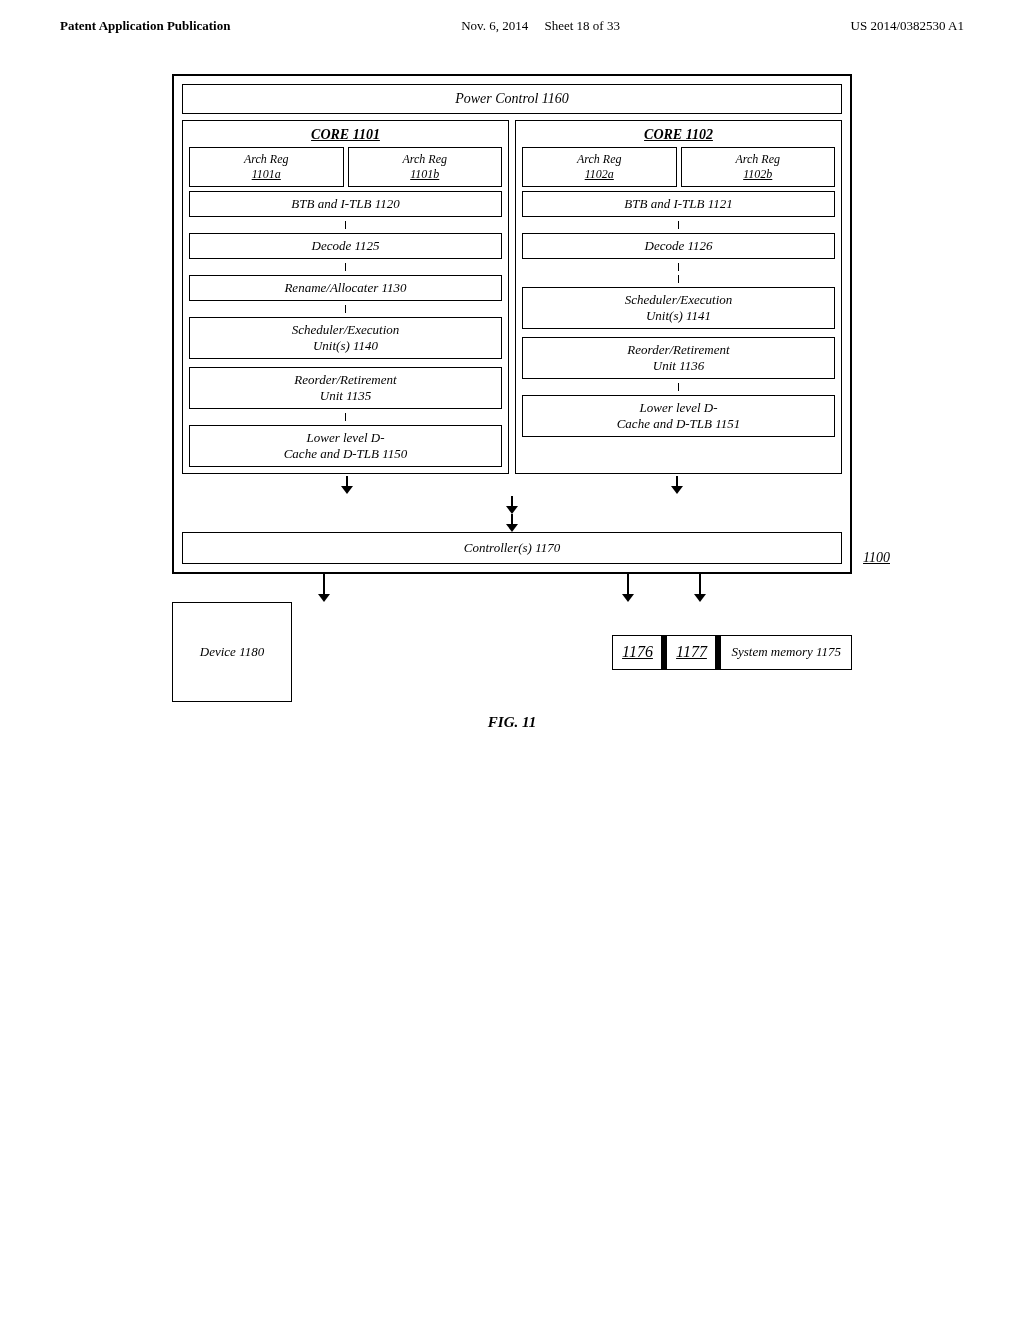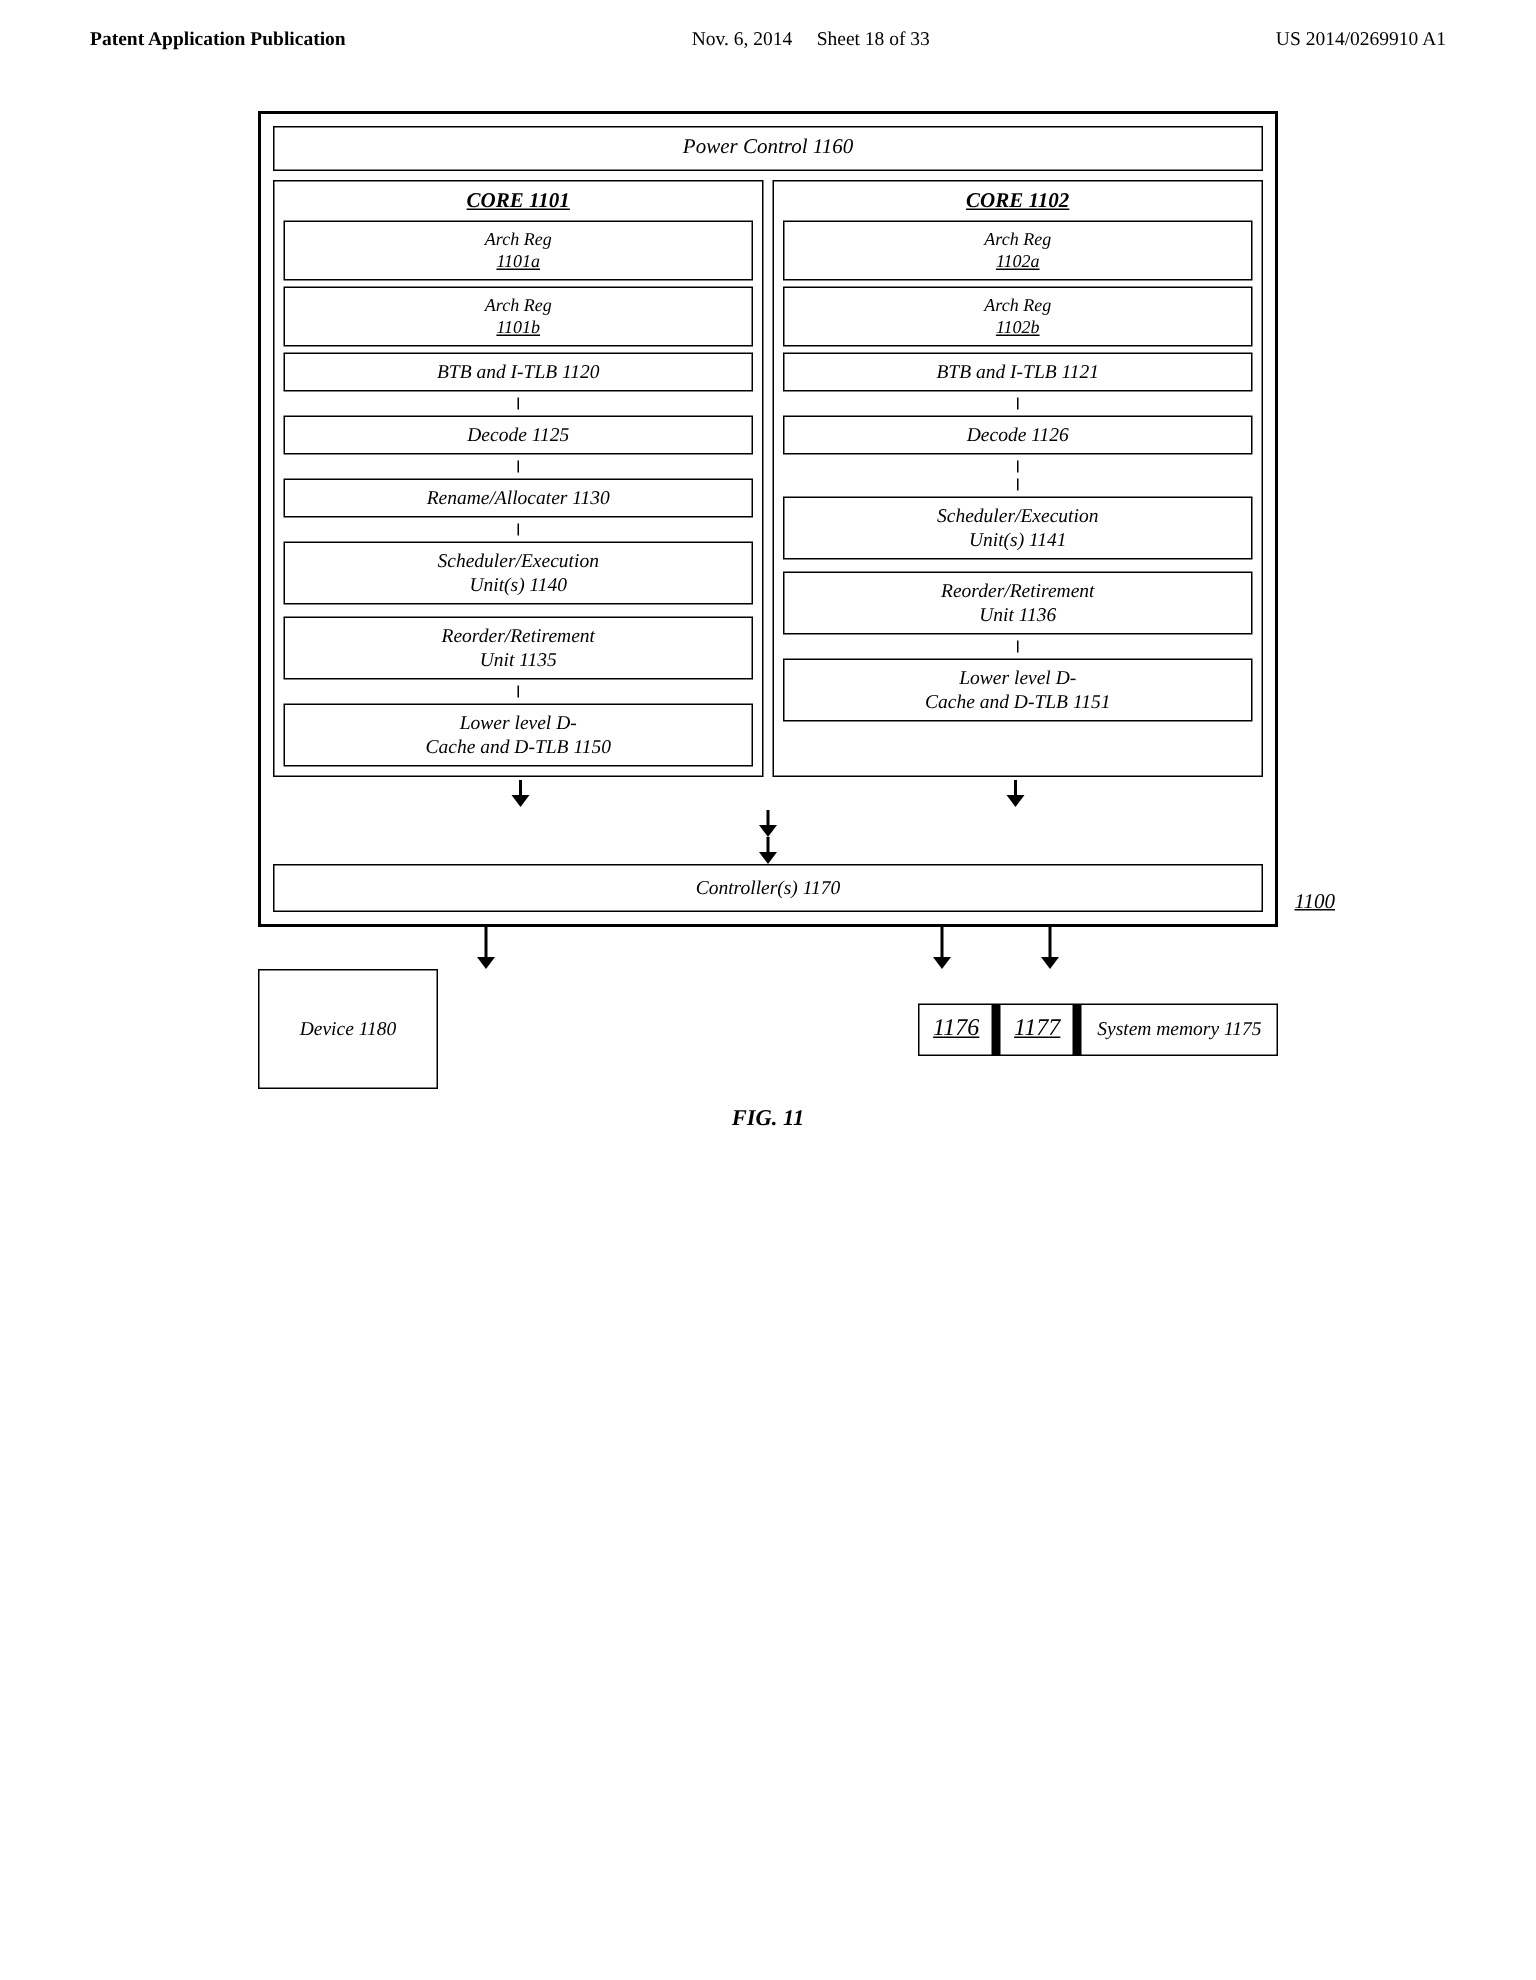--- a/index.html
+++ b/index.html
@@ -82,21 +82,20 @@
       text-align: center;
       font-style: italic;
       font-size: 14px;
       font-weight: bold;
       text-decoration: underline;
     }
 
     .arch-reg-row {
       display: flex;
       gap: 4px;
-      flex-direction: column;
     }
 
     .arch-reg-box {
       border: 1.5px solid #000;
       flex: 1;
       text-align: center;
       font-style: italic;
       font-size: 12px;
       padding: 4px 2px;
     }
@@ -122,21 +121,21 @@
       text-align: center;
       font-style: italic;
       font-weight: bold;
       font-size: 15px;
       margin-top: 12px;
     }
 
     .device-box {
       border: 1.5px solid #000;
       width: 120px;
-      height: 80px;
+      height: 100px;
       display: flex;
       align-items: center;
       justify-content: center;
       font-style: italic;
       font-size: 13px;
       text-align: center;
       margin-right: 36px;
     }
 
     .connector-box-small {
@@ -179,21 +178,21 @@
 </head>
 <body>
 
 <div class="header">
   <span class="header-left">Patent Application Publication</span>
   <span class="header-center">
     <span>Nov. 6, 2014</span>
     &nbsp;&nbsp;&nbsp;
     <span>Sheet 18 of 33</span>
   </span>
-  <span class="header-right">US 2014/0269910 A1</span>
+  <span class="header-right">US 2014/0382530 A1</span>
 </div>
 
 <div class="diagram-container">
 
   <div style="position:relative; width:680px;">
     <div class="main-box">
 
       <div class="power-control-box">
         <span>
           <em><span>Power Control 1160</span></em>

